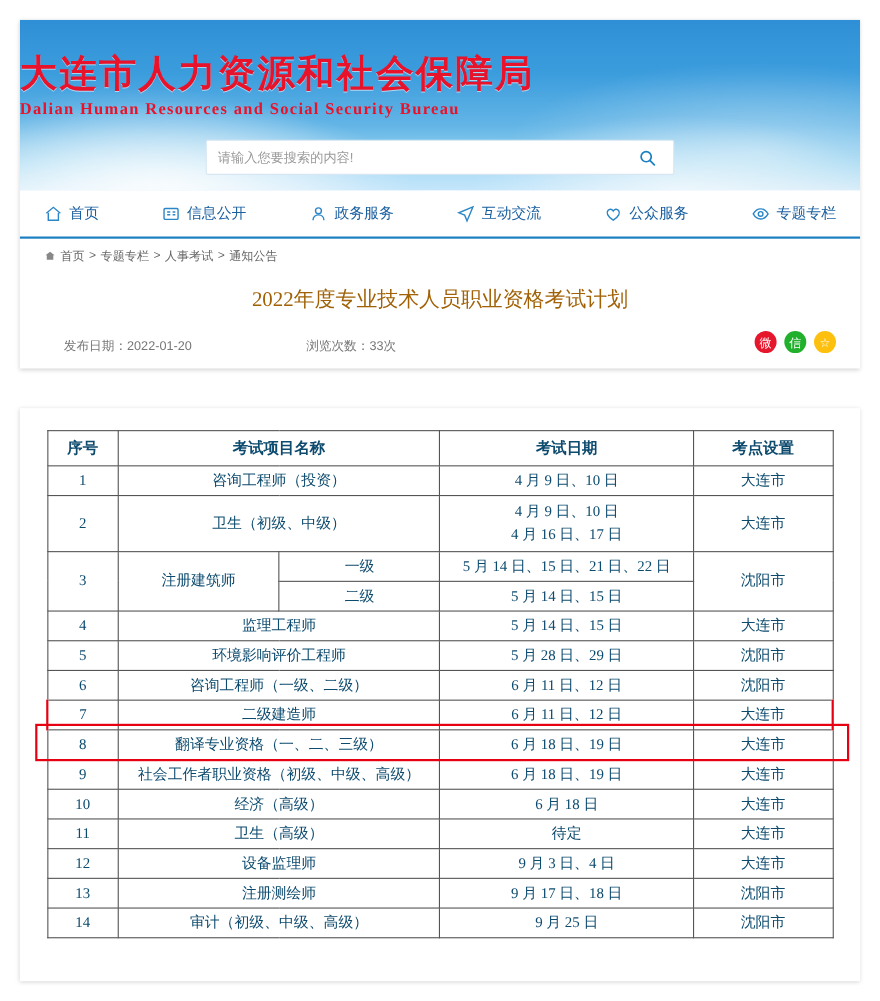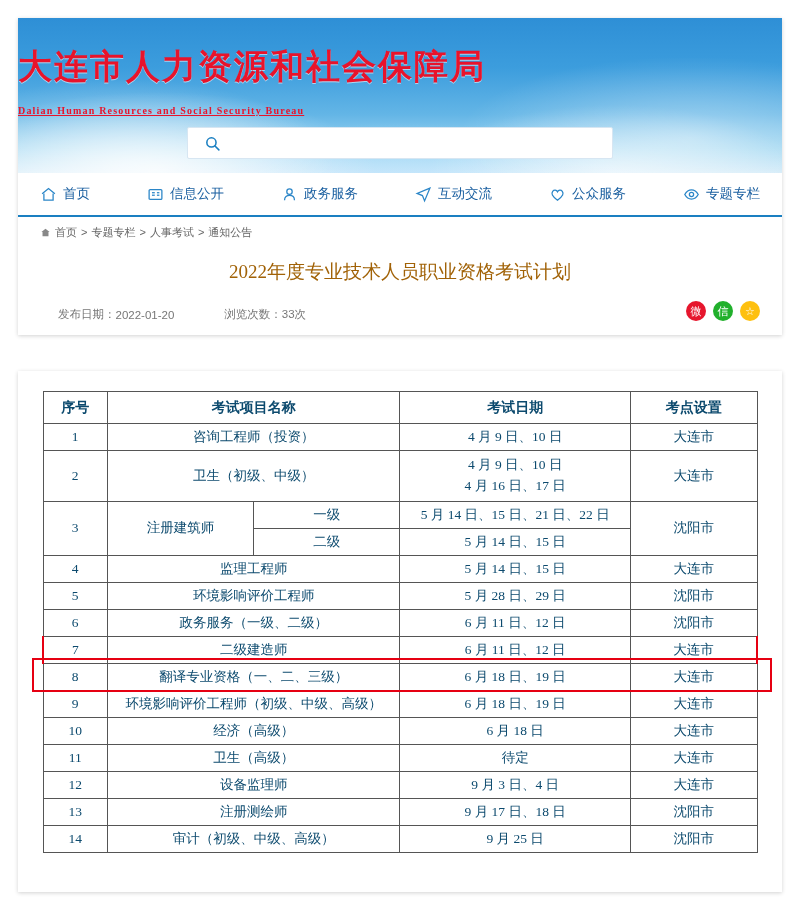--- a/index.html
+++ b/index.html
@@ -67,27 +67,26 @@
   .site-title-cn {
     margin-top: 26px;
     font-family: "Liberation Serif", serif;
     font-weight: bold;
     font-size: 34px;
     letter-spacing: 2px;
     color: #e8132b;
     text-shadow: 0 1px 0 rgba(255,255,255,0.55);
   }
   .site-title-en {
-    margin-top: 15px;
+    margin-top: 2px;
     font-family: "Liberation Serif", serif;
     font-weight: bold;
-    font-size: 10px;
+    font-size: 15px;
     letter-spacing: 1.2px;
     color: #e8132b;
-    text-decoration: underline;
   }
 
   .search-wrap {
     position: absolute;
     left: 50%;
     transform: translateX(-50%);
     bottom: 14px;
     width: 424px;
     height: 30px;
     background: #ffffff;
@@ -167,21 +166,21 @@
   .article-meta {
     margin-top: 22px;
     display: flex;
     align-items: center;
     padding: 0 22px;
     font-size: 11.5px;
     color: #777;
     position: relative;
   }
   .meta-item { margin-left: 18px; }
-  .meta-item.second { margin-left: 50px; }
+  .meta-item.second { margin-left: 104px; }
   .share-icons {
     position: absolute;
     right: 22px;
     top: -6px;
     display: flex;
     gap: 7px;
   }
   .share-dot {
     width: 20px; height: 20px; border-radius: 50%;
     display: flex; align-items: center; justify-content: center;
@@ -249,20 +248,21 @@
 
 <div class="top-card">
 
   <div class="banner">
     <div class="banner-inner">
       <div class="site-title-cn">大连市人力资源和社会保障局</div>
       <div class="site-title-en">Dalian Human Resources and Social Security Bureau</div>
     </div>
 
     <div class="search-wrap">
+      <input class="search-input" type="text" placeholder="请输入您要搜索的内容!" style="">
       <button class="search-btn">
         <span>
           <svg width="17" height="17" viewBox="0 0 24 24" fill="none" stroke="#1a7fc1" stroke-width="2.2">
             <circle cx="10.5" cy="10.5" r="6.5"></circle>
               <line x1="15.5" y1="15.5" x2="21" y2="21" stroke-linecap="round"></line>
           </svg>
         </span>
       </button>
     </div>
   </div>
@@ -410,41 +410,41 @@
         <td>大连市</td>
       </tr>
       <tr>
         <td>5</td>
         <td colspan="2">环境影响评价工程师</td>
         <td>5 月 28 日、29 日</td>
         <td>沈阳市</td>
       </tr>
       <tr>
         <td>6</td>
-        <td colspan="2">政务服务（一级、二级）</td>
+        <td colspan="2">咨询工程师（一级、二级）</td>
         <td>6 月 11 日、12 日</td>
         <td>沈阳市</td>
       </tr>
 
       <tr class="hl-row">
         <td>7</td>
         <td colspan="2">二级建造师</td>
         <td>6 月 11 日、12 日</td>
         <td>大连市</td>
       </tr>
 
       <tr>
         <td>8</td>
         <td colspan="2">翻译专业资格（一、二、三级）</td>
         <td>6 月 18 日、19 日</td>
         <td>大连市</td>
       </tr>
       <tr>
         <td>9</td>
-        <td colspan="2">环境影响评价工程师（初级、中级、高级）</td>
+        <td colspan="2">社会工作者职业资格（初级、中级、高级）</td>
         <td>6 月 18 日、19 日</td>
         <td>大连市</td>
       </tr>
       <tr>
         <td>10</td>
         <td colspan="2">经济（高级）</td>
         <td>6 月 18 日</td>
         <td>大连市</td>
       </tr>
       <tr>

